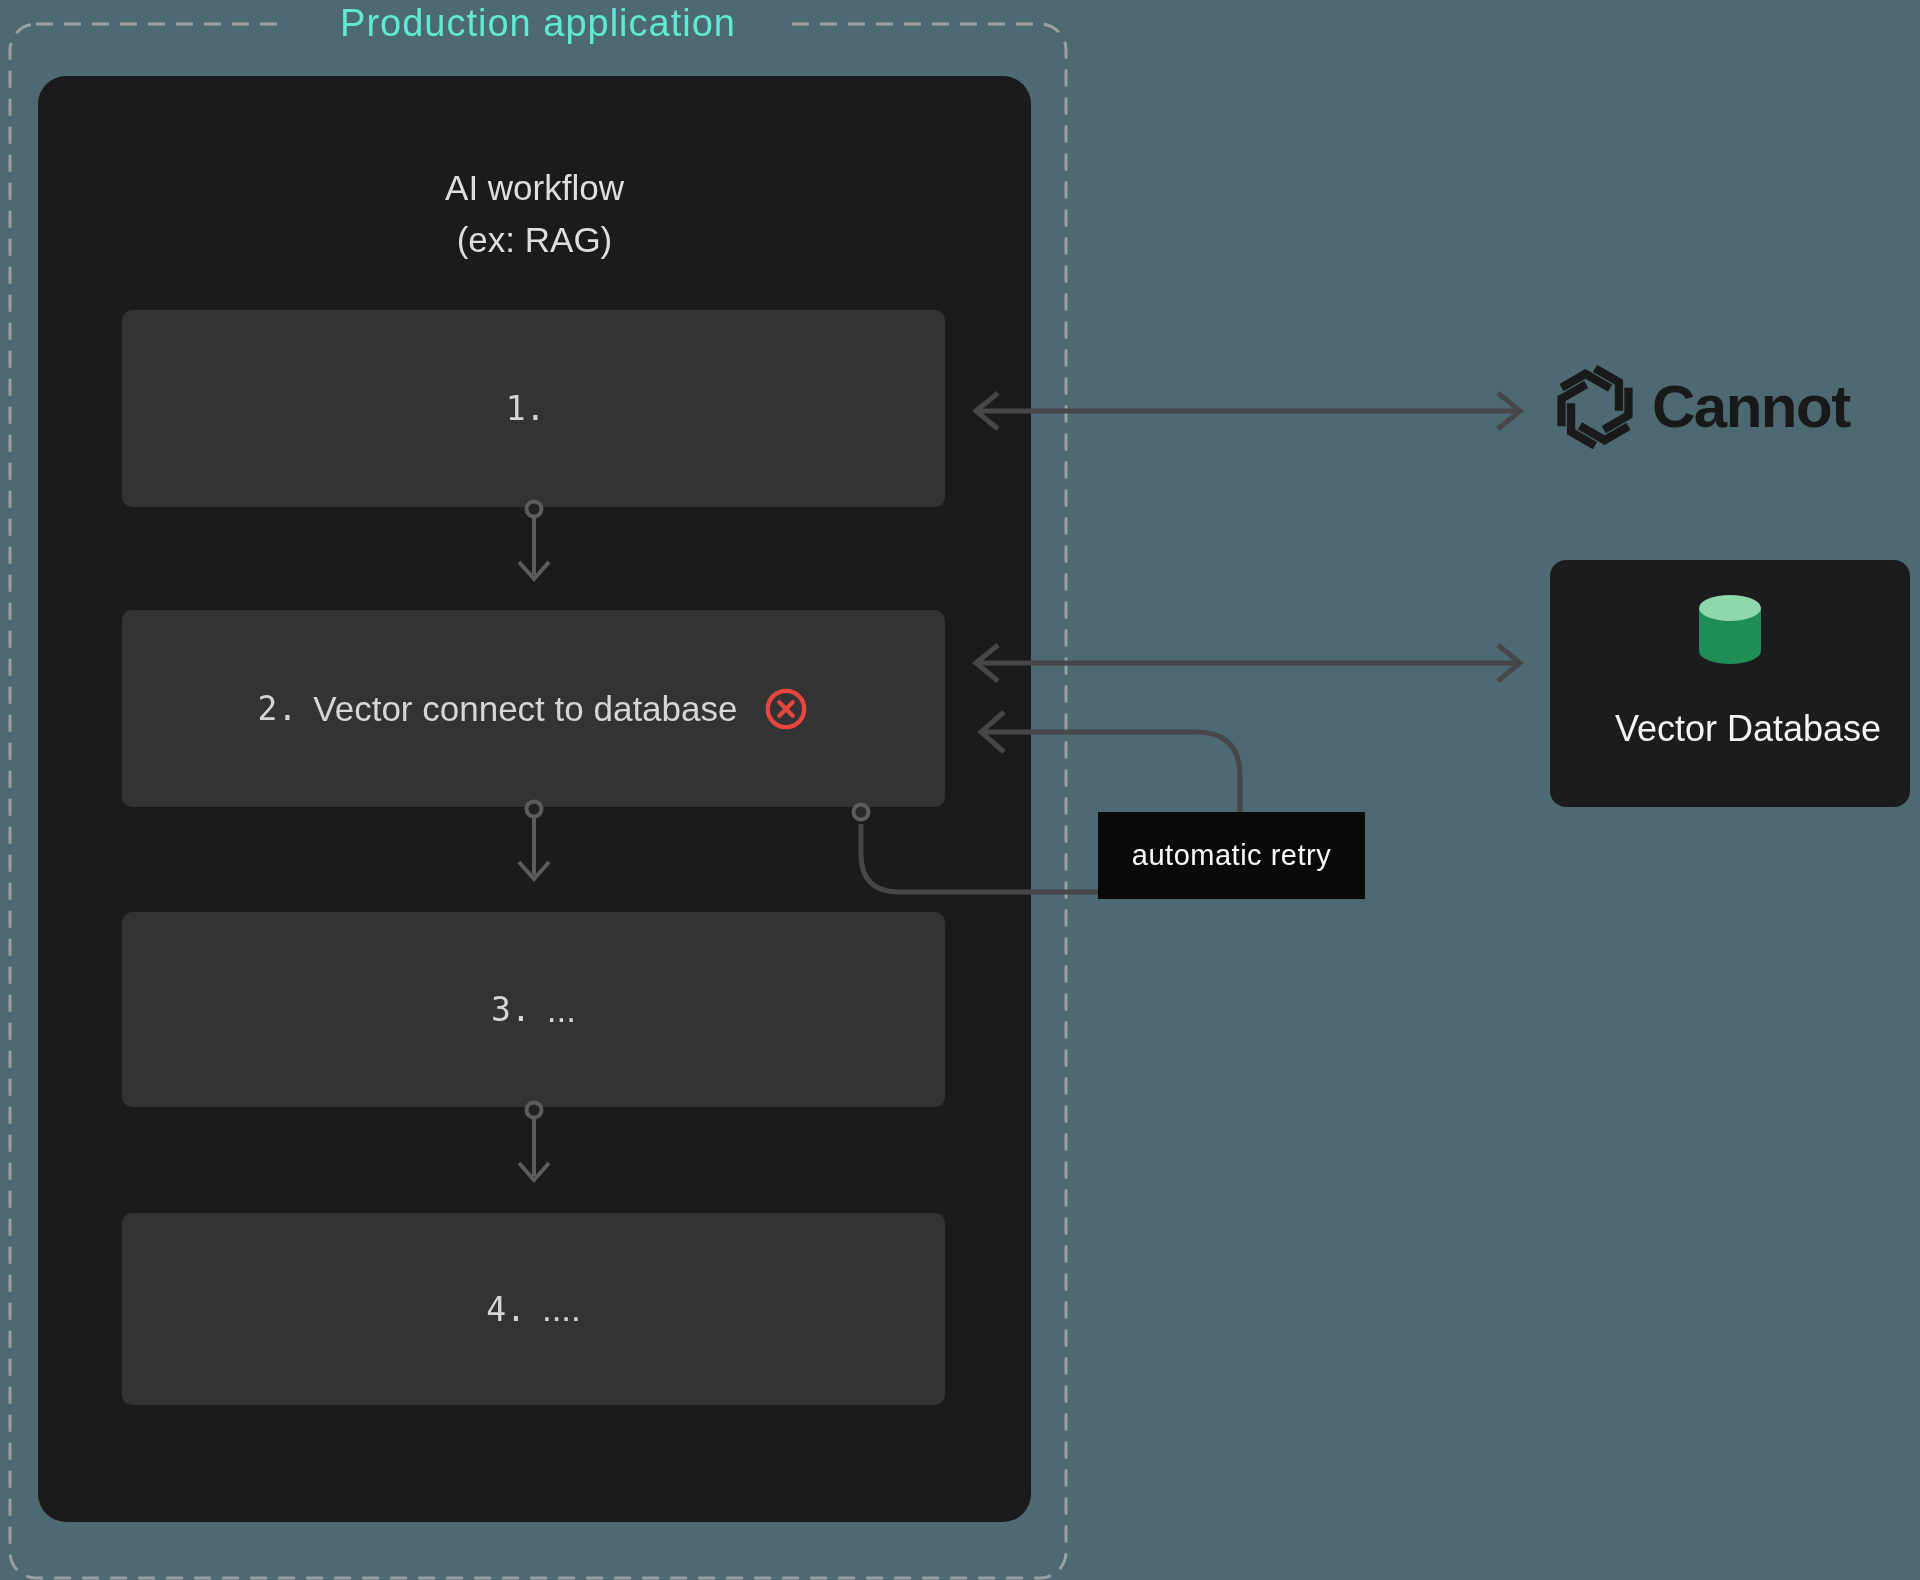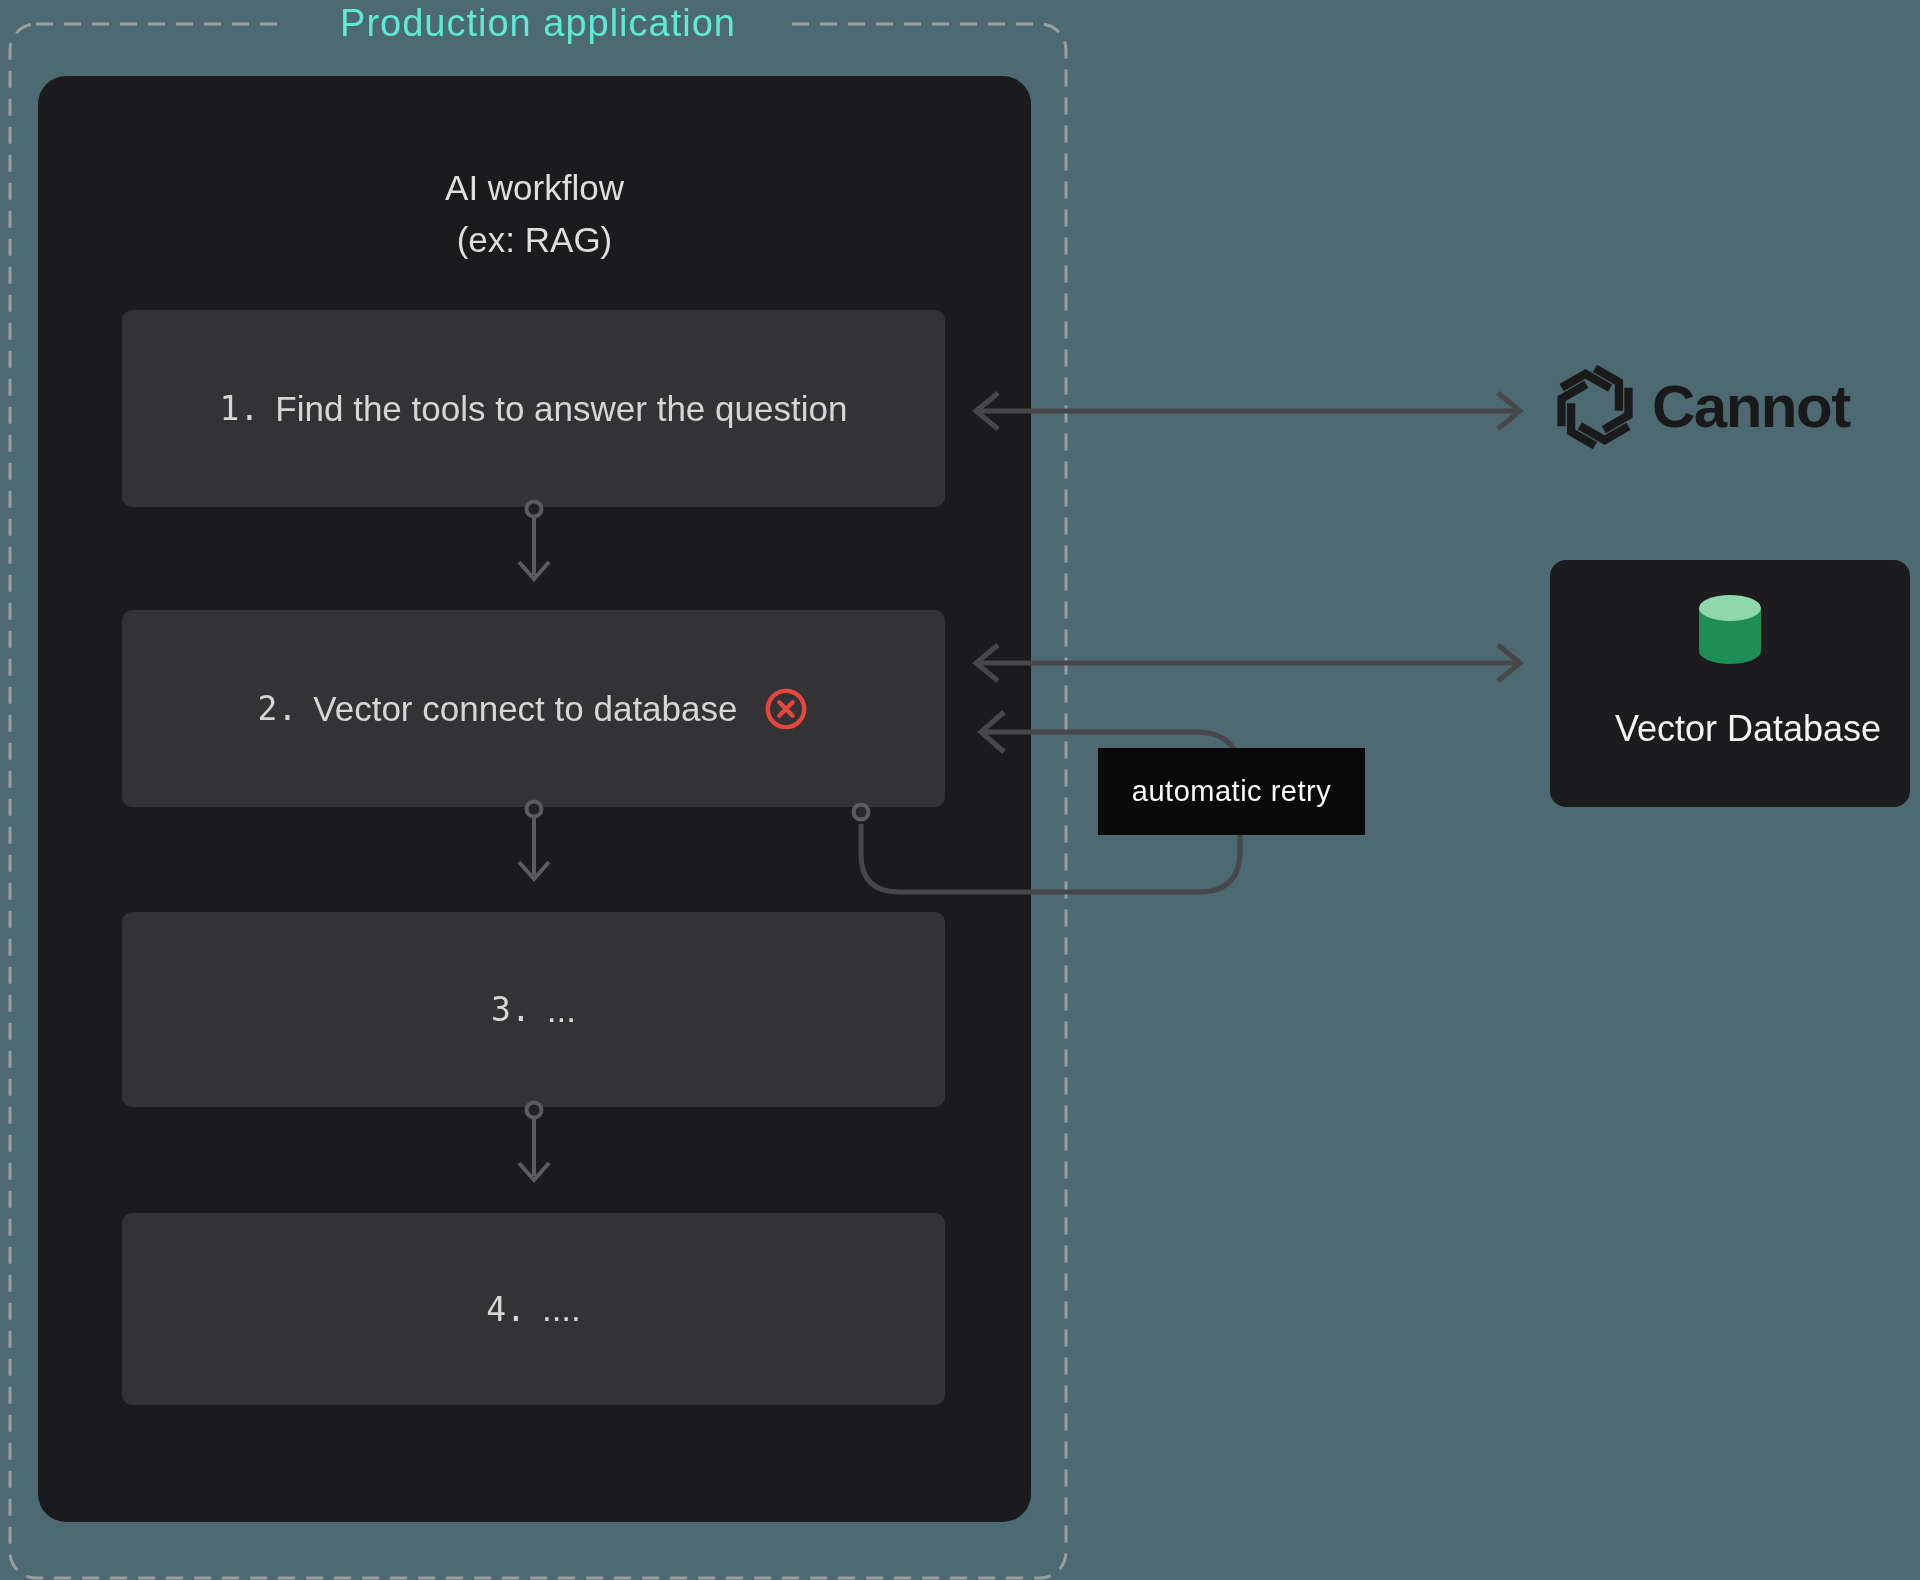--- a/index.html
+++ b/index.html
@@ -22,21 +22,21 @@
   .step{left:122px;width:823px;background:#333336;border-radius:10px;
     display:flex;align-items:center;justify-content:center;color:#d6d6d7;font-size:35px;}
   .step .num{font-family:"DejaVu Sans Mono","Liberation Mono",monospace;font-size:33px;margin-right:16px;}
   .step-1{top:310px;height:197px;}
   .step-2{top:610px;height:197px;}
   .step-3{top:912px;height:195px;}
   .step-4{top:1213px;height:192px;}
   .err-ico{margin-left:26px;flex:0 0 auto;display:block;}
 
   
-  .retry-box{left:1098px;top:748px;width:267px;height:87px;background:#0a0a0a;
+  .retry-box{left:1098px;top:812px;width:267px;height:87px;background:#0a0a0a;
     display:flex;align-items:center;justify-content:center;color:#fafafa;font-size:29px;
     letter-spacing:.5px;z-index:6;}
 
   
   .openai-text{left:1652px;top:371px;height:72px;line-height:72px;color:#191919;
     font-size:60px;font-weight:800;letter-spacing:-1.5px;}
 
   
   .vector-card{left:1550px;top:560px;width:360px;height:247px;background:#1c1c1e;border-radius:16px;}
   .vector-card svg{position:absolute;left:147px;top:34px;}
@@ -57,21 +57,20 @@
   <div class="abs prod-label">Production application</div>
 
   <div class="abs panel"></div>
   <div class="abs panel-title">
     <div>AI workflow</div>
     <div>(ex: RAG)</div>
   </div>
 
   <div class="abs step step-1">
     <span class="num">1.</span>
-    <span>Find the tools to answer the question</span>
   </div>
 
   <div class="abs step step-2">
     <span class="num">2.</span>
     <span>Vector connect to database</span>
     <svg class="err-ico" width="46" height="46" viewBox="0 0 48 48">
       <circle cx="24" cy="24" r="19" fill="none" stroke="#e7463d" stroke-width="4.5"></circle>
       <path d="M17,17 L31,31 M31,17 L17,31" stroke="#e7463d" stroke-width="4.5" stroke-linecap="round"></path>
     </svg>
   </div>

